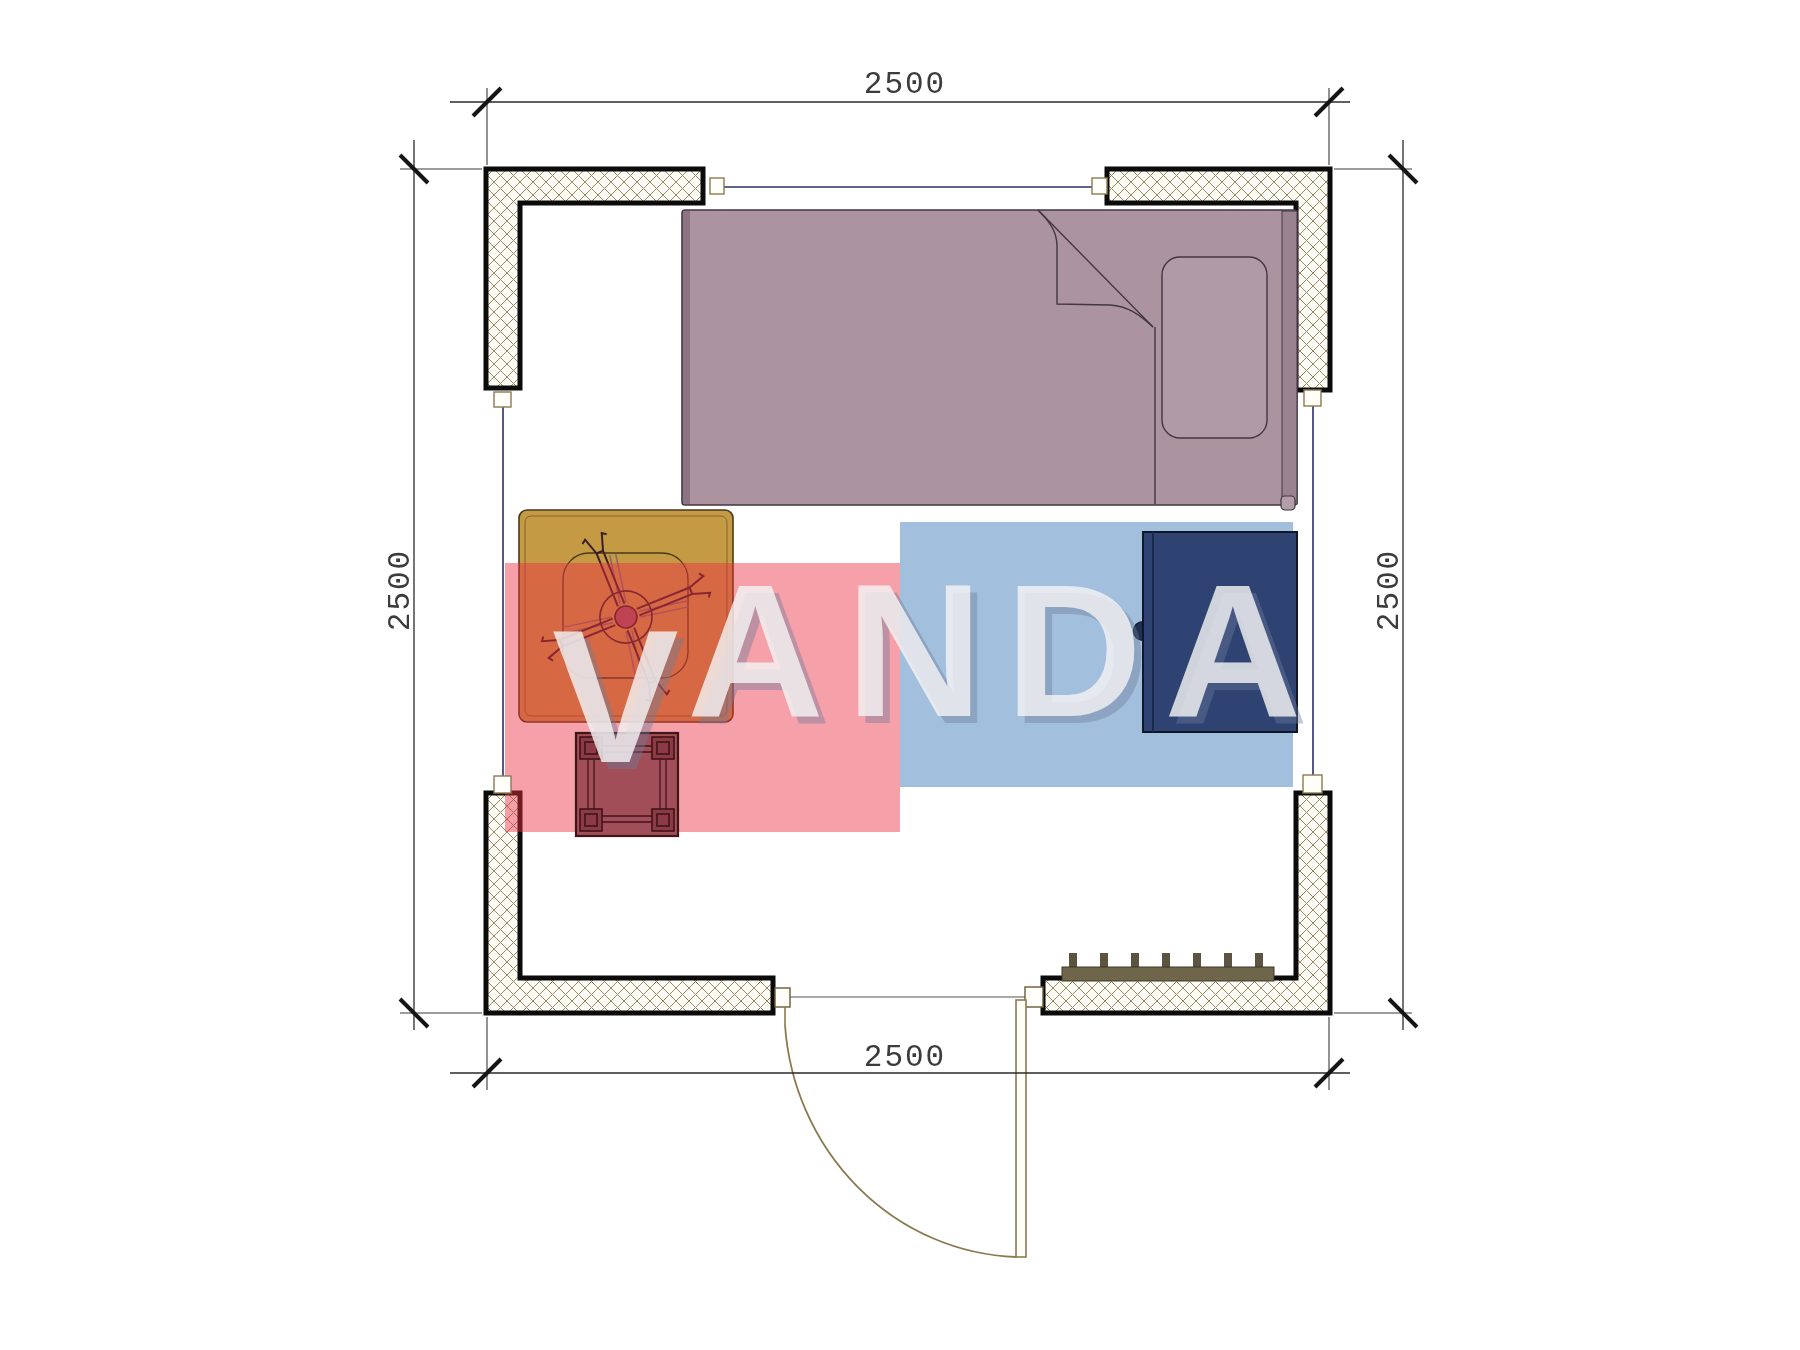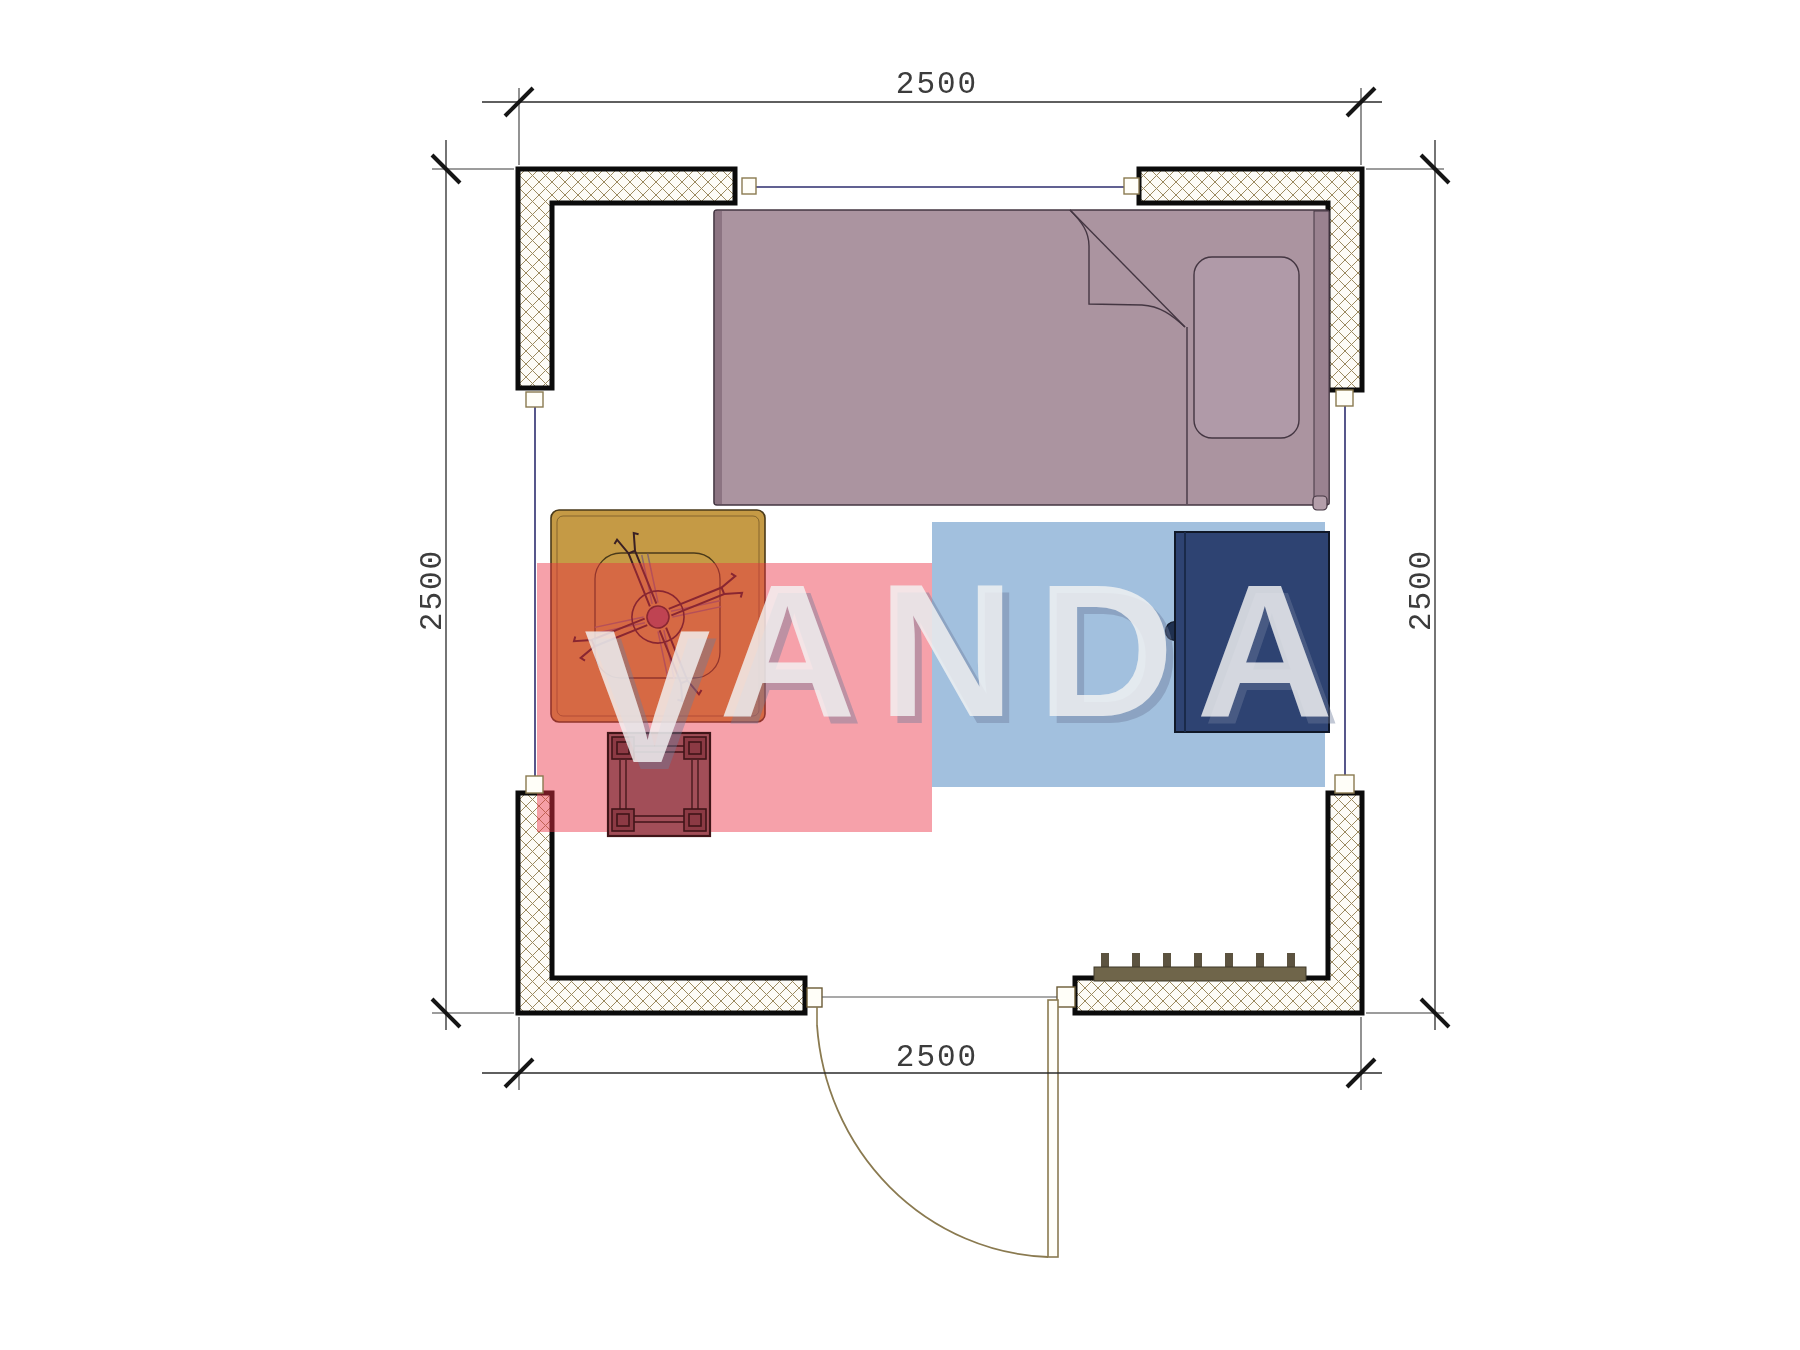--- a/index.html
+++ b/index.html
@@ -3,21 +3,20 @@
 <meta charset="utf-8">
 <style>
   html, body { margin: 0; padding: 0; background: #ffffff; }
   .stage {
     position: relative;
     width: 1618px;
     height: 1350px;
     background: #ffffff;
     font-family: "Liberation Sans", sans-serif;
     overflow: hidden;
-    margin-left: 32px;
   }
   svg { display: block; }
   text.dim {
     font-family: "Liberation Mono", "DejaVu Sans Mono", monospace;
     font-size: 31px;
     fill: #3c3c3c;
     letter-spacing: 2px;
   }
   text.wm {
     font-family: "Liberation Sans", "DejaVu Sans", sans-serif;

